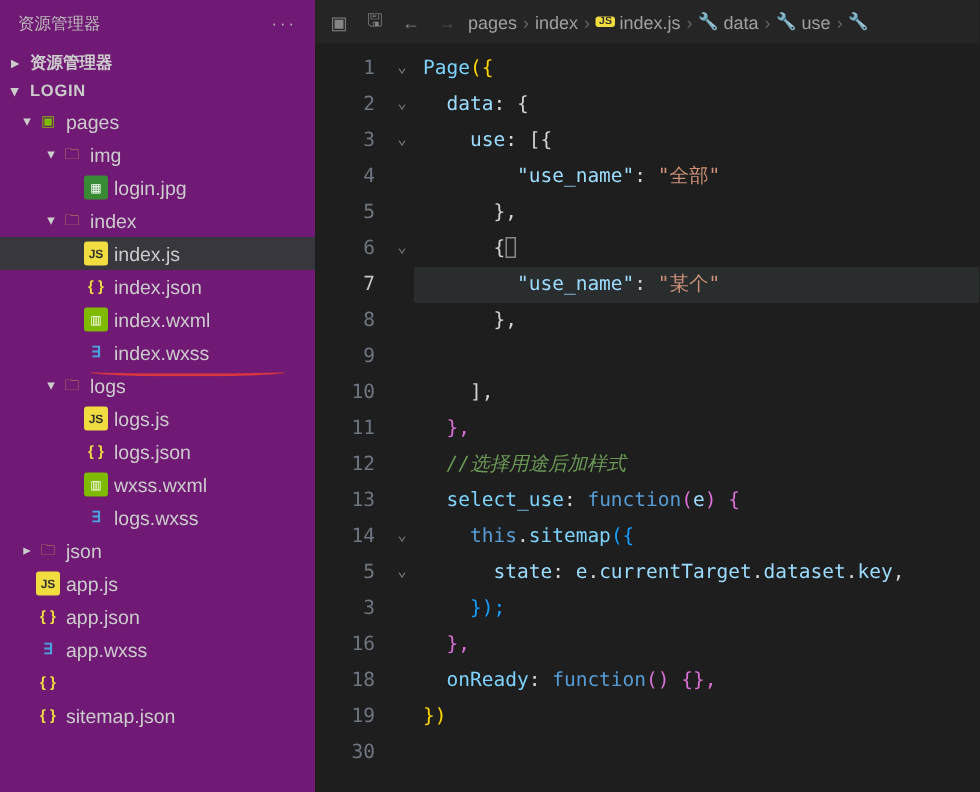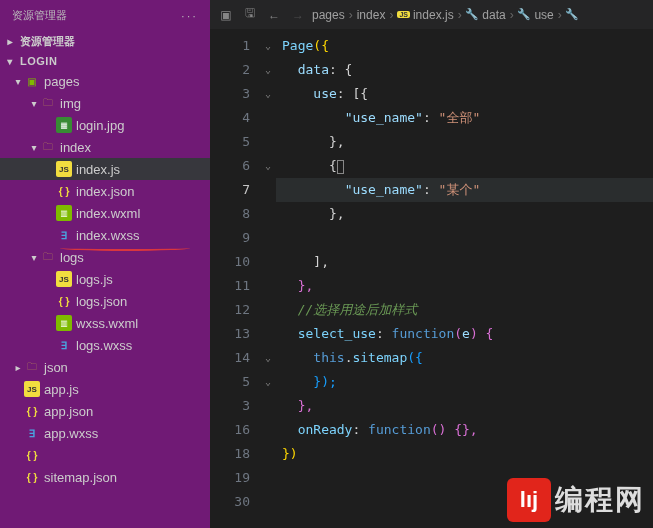--- a/index.html
+++ b/index.html
@@ -359,23 +359,20 @@
       <div class="line">      <span class="tok-d">},</span></div>
       <div class="line">      <span class="tok-d">{</span><span class="cursor-box"></span></div>
       <div class="line hl">        <span class="tok-p">"use_name"</span><span class="tok-d">: </span><span class="tok-s">"某个"</span></div>
       <div class="line">      <span class="tok-d">},</span></div>
       <div class="line"></div>
       <div class="line">    <span class="tok-d">],</span></div>
       <div class="line">  <span class="tok-bp">},</span></div>
       <div class="line">  <span class="tok-c">//选择用途后加样式</span></div>
       <div class="line">  <span class="tok-fn">select_use</span><span class="tok-d">: </span><span class="tok-k">function</span><span class="tok-bp">(</span><span class="tok-p">e</span><span class="tok-bp">) {</span></div>
       <div class="line">    <span class="tok-k">this</span><span class="tok-d">.</span><span class="tok-fn">sitemap</span><span class="tok-bb">({</span></div>
+      <div class="line">      <span class="tok-p">state</span><span class="tok-d">: </span><span class="tok-p">e</span><span class="tok-d">.</span><span class="tok-p">currentTarget</span><span class="tok-d">.</span><span class="tok-p">dataset</span><span class="tok-d">.</span><span class="tok-p">key</span><span class="tok-d">,</span></div>
       <div class="line">    <span class="tok-bb">});</span></div>
       <div class="line">  <span class="tok-bp">},</span></div>
       <div class="line">  <span class="tok-fn">onReady</span><span class="tok-d">: </span><span class="tok-k">function</span><span class="tok-bp">() {},</span></div>
       <div class="line"><span class="tok-by">})</span></div>
     </div>
   </div>
-  <div class="watermark">
-    <div class="wm-logo">lıj</div>
-    <div class="wm-text">编程网</div>
-  </div>
 </div>
 
 </body></html>

